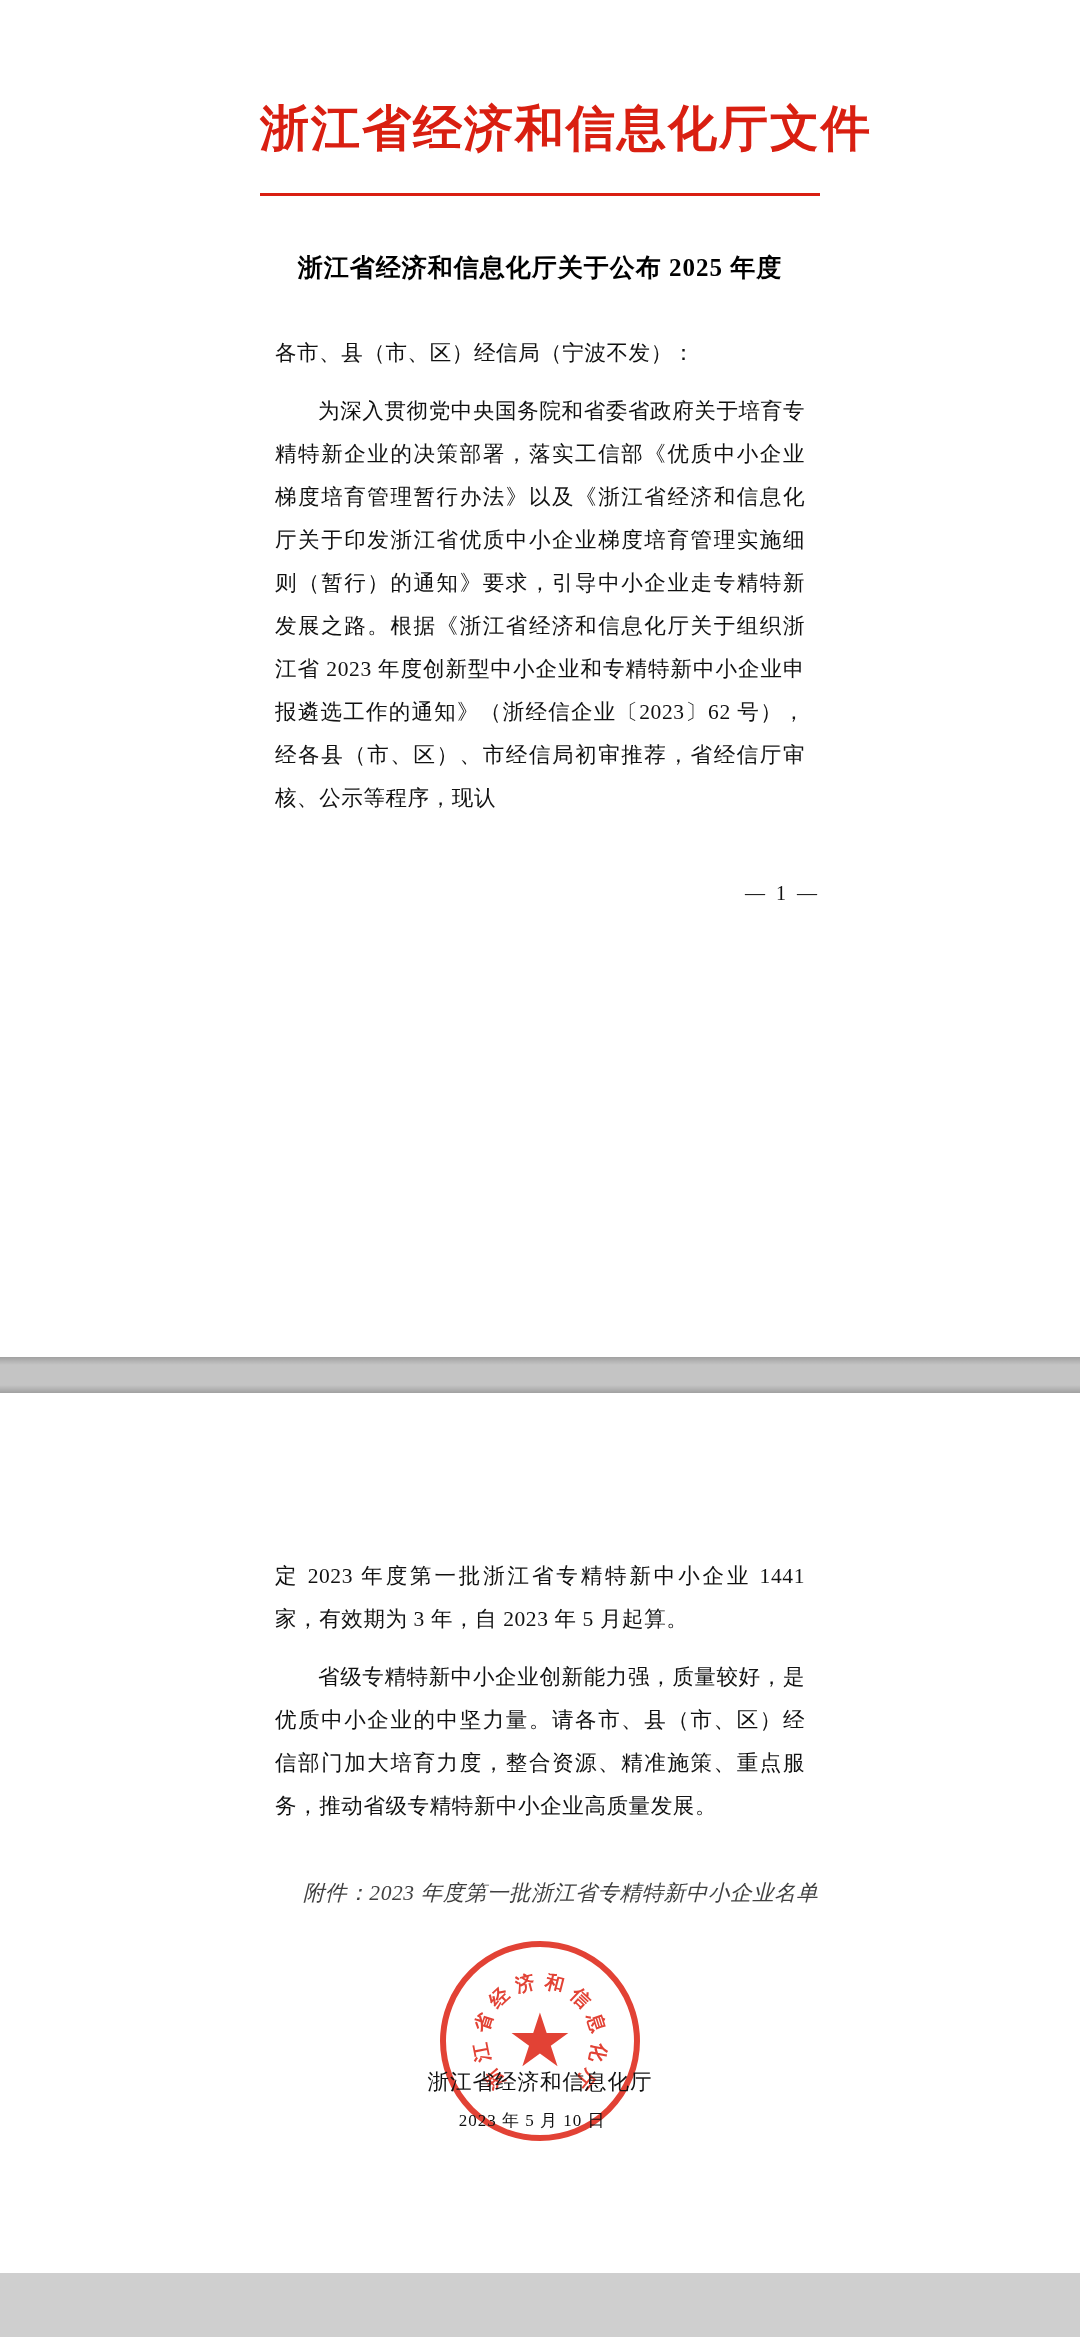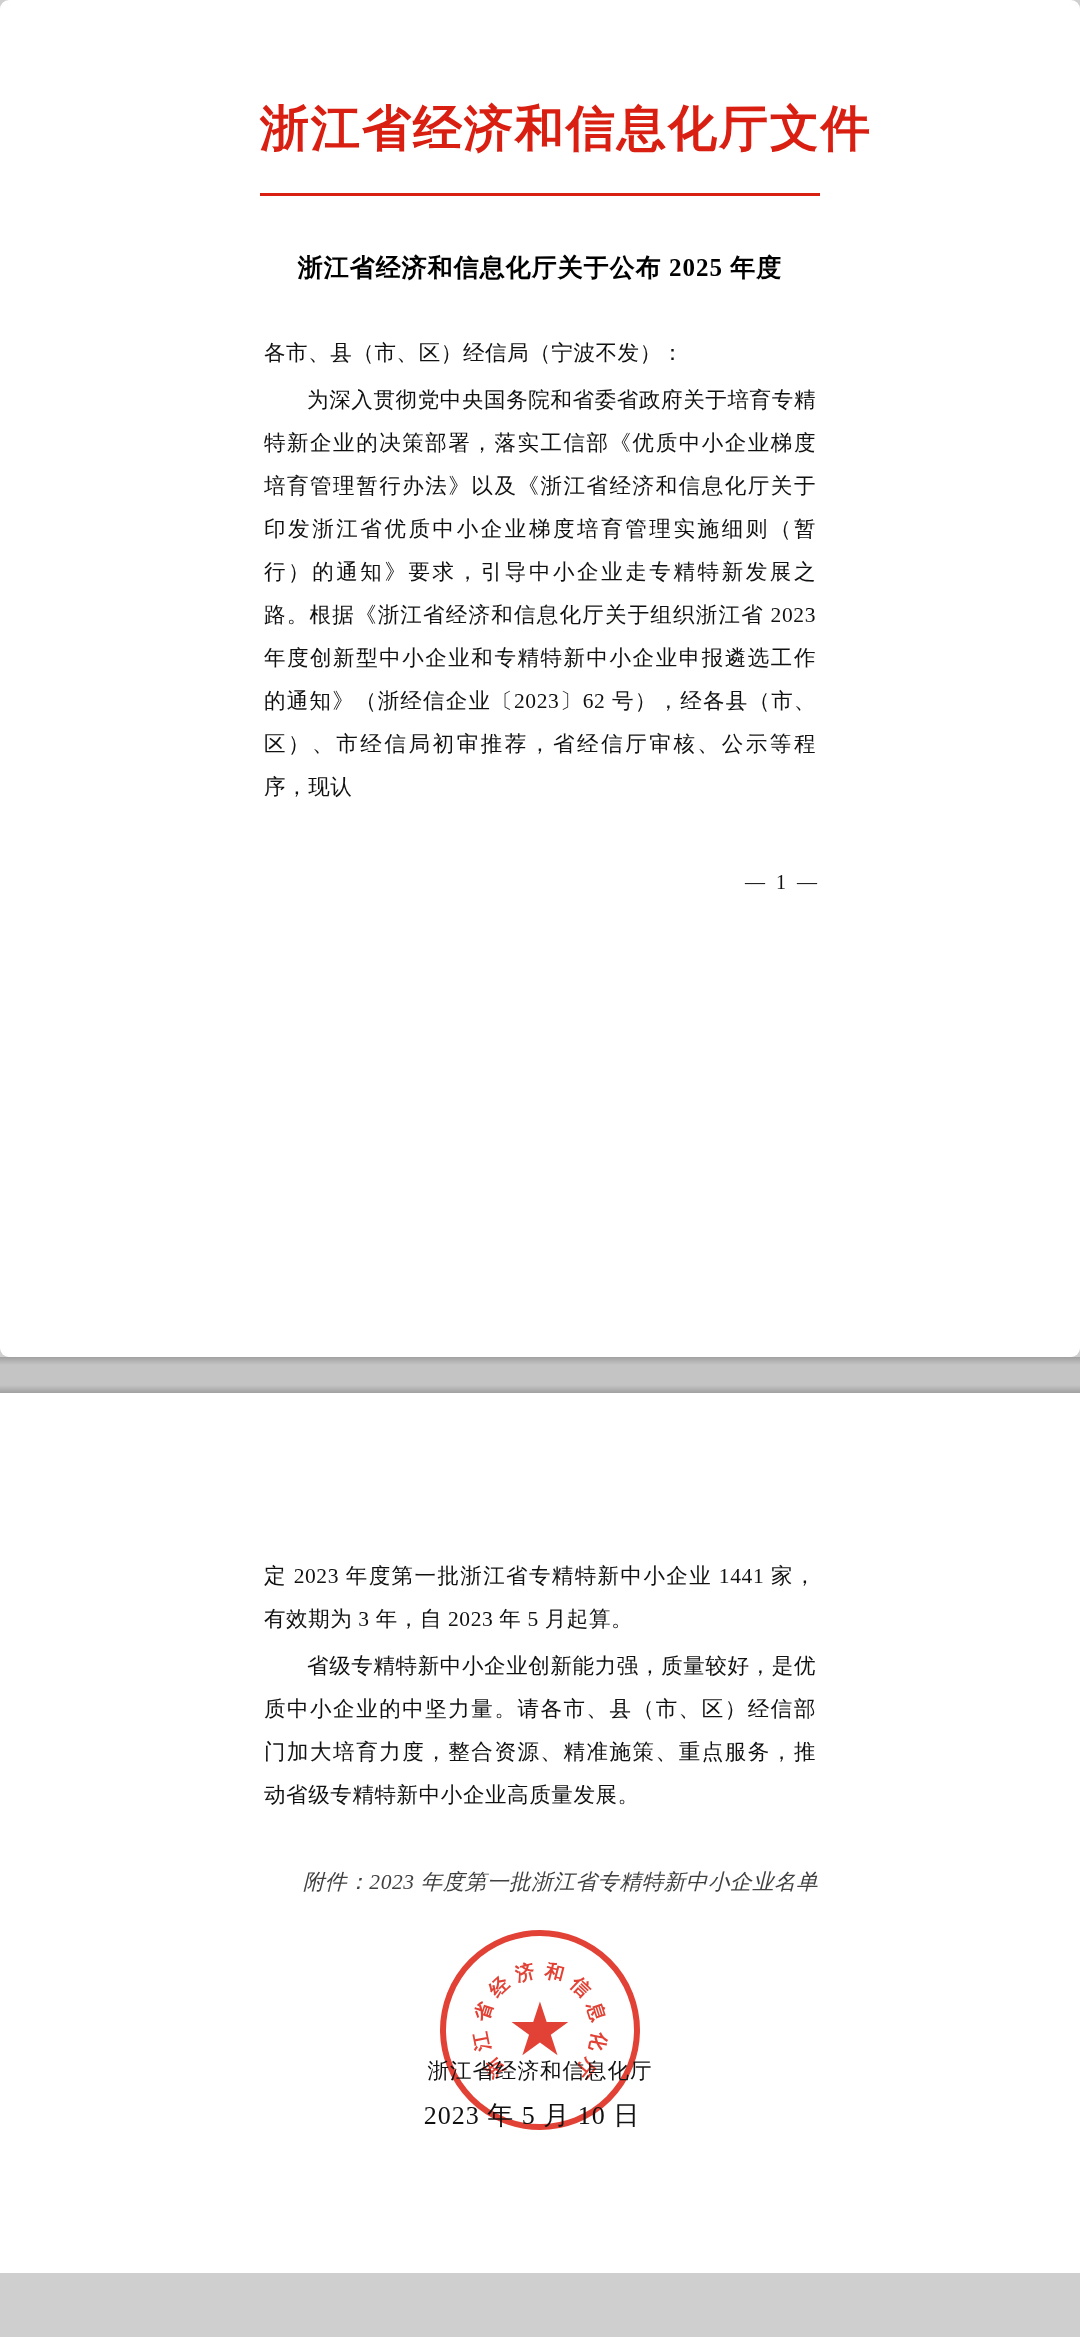--- a/index.html
+++ b/index.html
@@ -20,21 +20,20 @@
     position: relative;
   }
   .page {
     width: 1080px;
     background: #ffffff;
     position: relative;
   }
   .page-one {
     padding: 70px 0 0 0;
     height: 1357px;
-    border-radius: 9px;
   }
   .page-gap {
     width: 1080px;
     height: 36px;
     background: #c4c4c4;
     position: relative;
   }
   .page-gap::before {
     content: "";
     position: absolute;
@@ -99,21 +98,21 @@
   
   .body-text {
     font-size: 21.5px;
     color: #111;
     line-height: 2.0;
     letter-spacing: 0.6px;
     text-align: justify;
     text-justify: inter-ideograph;
     margin-top: 42px;
   }
-  .body-text p { margin: 4px; }
+  .body-text p { margin: 15px; }
   .body-text p.indent { text-indent: 2em; }
   .pn-wrap {
     width: 560px;
     margin: 62px auto 0 auto;
     text-align: right;
     font-size: 20px;
     letter-spacing: 3px;
     color: #111;
   }
 
@@ -177,21 +176,21 @@
     text-align: center;
     font-size: 21.5px;
     color: #111;
     letter-spacing: 1px;
   }
   .sign-date {
     position: absolute;
     left: 0; right: 16px;
     top: 168px;
     text-align: center;
-    font-size: 26px;
+    font-size: 17px;
     color: #111;
     letter-spacing: 1px;
   }
   .bottom-bar {
     width: 1080px;
     flex: 1;
     min-height: 100px;
     background: #cfcfcf;
     position: relative;
   }

